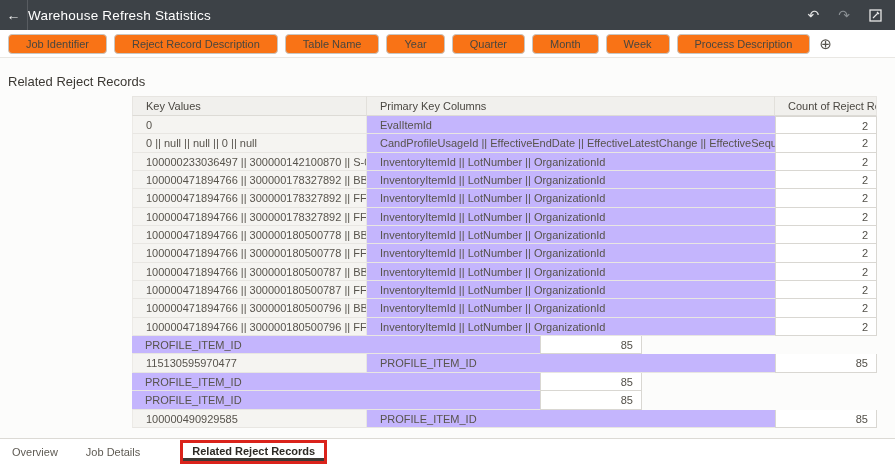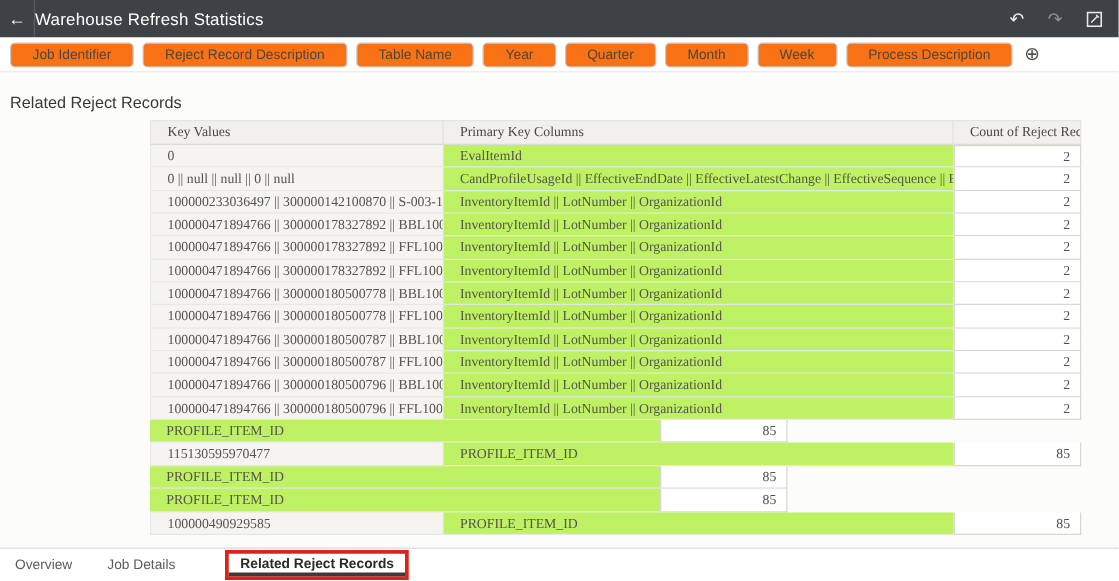--- a/index.html
+++ b/index.html
@@ -26,32 +26,32 @@
   .chip { height:20px; background:#f97316; border:1px solid #c8c6c2; border-radius:4px;
     font-family:"Liberation Sans", sans-serif; font-size:11px; color:#49463f;
     padding:0 17px; min-width:58px; cursor:pointer; white-space:nowrap; }
   .add-filter { background:none; border:none; font-size:15px; color:#55524c;
     margin-left:9px; cursor:pointer; line-height:1; }
 
   
   .content { flex:1 1 auto; position:relative; background:#fcfcfb; }
   .section-title { position:absolute; left:8px; top:16px; font-size:13px; color:#3b3833; font-weight:400; }
 
-  .tbl { position:absolute; left:120px; top:38px; width:745px; font-size:11px;font-family:Liberation Serif, serif; }
+  .tbl { position:absolute; left:132px; top:38px; width:745px; font-size:11px; }
   .tr { display:flex; width:745px; }
   .th { background:#f1f0ed; color:#4a4741; height:20px; line-height:19px;
     border-bottom:1px solid #dddbd6; border-top:1px solid #e7e5e1; padding:0 8px 0 13px;
     white-space:nowrap; overflow:hidden; }
   .th.c1 { width:235px; border-left:1px solid #e7e5e1; border-right:1px solid #e2e0db; }
   .th.c2 { width:408px; border-right:1px solid #e2e0db; }
   .th.c3 { width:102px; text-align:right; border-right:1px solid #e7e5e1; }
   .td { height:18.35px; line-height:18.35px; white-space:nowrap; overflow:hidden; color:#57534c; }
   .td.key { width:235px; background:#f5f4f1; border-bottom:1px solid #e8e6e2;
     border-left:1px solid #eceae6; border-right:1px solid #e8e6e2; padding:0 8px 0 13px; }
-  .td.pk { width:408px; background:#bef264; border-bottom:1px solid #e8e6e2; padding:0 8px 0 13px; }
+  .td.pk { width:408px; background:#c4b5fd; border-bottom:1px solid #e8e6e2; padding:0 8px 0 13px; }
   .td.count { width:102px; background:#ffffff; border:1px solid #d9d7d2; border-top:none;
     text-align:right; padding:0 8px; color:#524f48; }
   .tbody .tr:first-child .td.count { border-top:1px solid #d9d7d2; }
 
   
   .tabbar { height:27px; border-top:1px solid #dcdad5; background:#ffffff;
     display:flex; align-items:stretch; padding-left:10px; flex:0 0 auto; position:relative; }
   .tab { background:none; border:none; cursor:pointer; font-family:"Liberation Sans", sans-serif;
     font-size:11px; color:#5f5b54; padding:0 2px; margin-right:24px; white-space:nowrap; }
   .annotation { border:3px solid #da231b; margin-left:14px; margin-top:1px; margin-bottom:1px;

